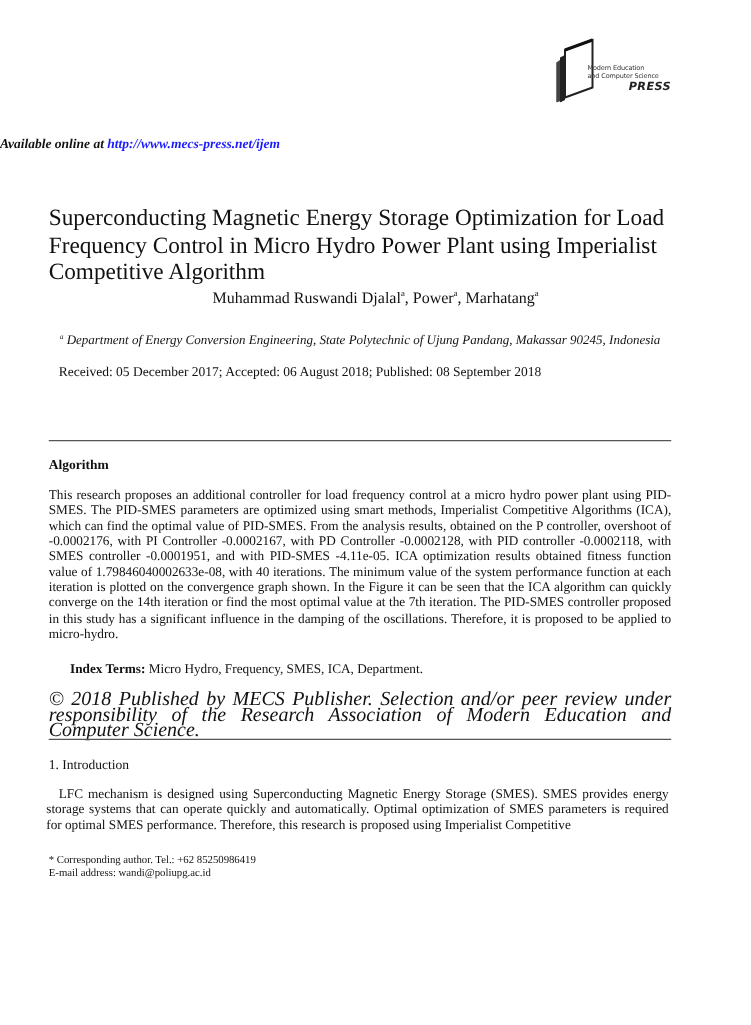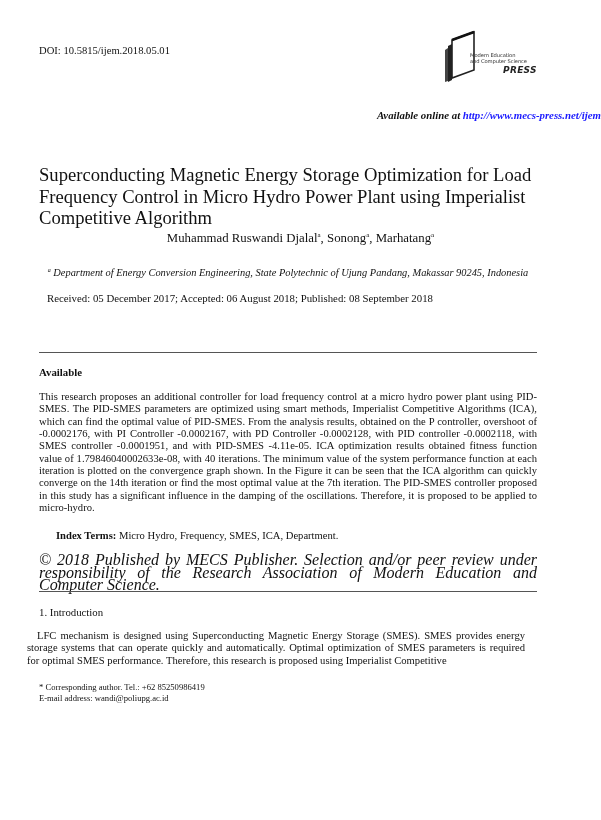--- a/index.html
+++ b/index.html
@@ -8,43 +8,42 @@
       font-family: "Liberation Serif", "DejaVu Serif", serif; color: #111;
     }
     .abs { position: absolute; }
     .journal { left: 39px; top: 45px; font-size: 12.2px; line-height: 13px; }
     .journal .jt { font-weight: bold; font-style: italic; }
     .journal .jn { font-weight: bold; }
     .meta-line { font-size: 10.6px; line-height: 12px; }
     .logo { left: 444px; top: 26px; width: 100px; height: 60px; }
     .logo-text { position: absolute; left: 26px; top: 27px; font-family: "DejaVu Sans", sans-serif; font-size: 5.2px; line-height: 5.5px; color: #333; letter-spacing: -0.1px; }
     .logo-press { position: absolute; left: 31px; top: 39px; font-family: "DejaVu Sans", sans-serif; font-weight: bold; font-style: italic; font-size: 9px; color: #222; letter-spacing: 0.3px; padding-left: 28px; }
-    .available { left: 0; width: 601px; top: 109px; text-align: right; font-size: 10.8px; font-weight: bold; font-style: italic; }
+    .available { left: 0; width: 601px; top: 109px; text-align: left; font-size: 10.8px; font-weight: bold; font-style: italic; }
     .available a { color: #1a1aff; text-decoration: none; }
     .title { left: 39px; width: 498px; top: 164px; font-size: 18.6px; line-height: 21.5px; }
     .authors { left: 0; width: 601px; top: 231px; text-align: center; font-size: 12.8px; }
     .authors sup { font-size: 7px; vertical-align: 5px; }
     .affil { left: 39px; width: 498px; top: 264px; text-align: center; font-size: 10.4px; font-style: italic; line-height: 13px; }
     .affil sup { font-size: 6px; vertical-align: 4px; font-style: italic; }
     .dates { left: 0; width: 480px; top: 292px; text-align: center; font-size: 10.8px; }
     .rule { left: 39px; width: 498px; height: 0; border-top: 1.4px solid #555; }
     .h-abstract { left: 39px; top: 366px; font-size: 10.8px; font-weight: bold; }
     .abstract { left: 39px; width: 498px; top: 391px; font-size: 10.6px; line-height: 12.35px; text-align: justify; }
     .index { left: 39px; top: 530px; font-size: 10.6px; }
     .index b { font-weight: bold; margin-left: 17px; }
     .copyright { left: 39px; width: 498px; top: 554px; font-size: 16px; font-style: italic; line-height: 12.6px; text-align: justify; }
     .h-intro { left: 39px; top: 606px; font-size: 10.8px; font-weight: normal; }
-    .intro { left: 27px; width: 498px; top: 630px; font-size: 10.6px; line-height: 12.4px; text-align: justify; text-indent: 10px; }
+    .intro { left: 37px; width: 498px; top: 630px; font-size: 10.6px; line-height: 12.4px; text-align: justify; text-indent: 10px; }
     .footnote { left: 39px; top: 682px; font-size: 8.6px; line-height: 10.5px; }
   </style>
 </head>
 <body>
 
 <div class="abs journal">
-  <div class="meta-line">DOI: 10.5815/ijem.2018.05.01</div>
 </div>
 
 <div class="abs logo">
   <svg width="40" height="56" viewBox="0 0 40 56" style="position:absolute;left:0;top:0;">
     <path d="M8 14 L30 6 L30 44 L8 52 Z" fill="#fff" stroke="#222" stroke-width="1.6"></path>
     <path d="M4 20 L8 18 L8 54 L4 56 Z" fill="#222"></path>
     <path d="M1 24 L4 22 L4 55 L1 56 Z" fill="#444"></path>
     <path d="M8 14 L30 6" stroke="#111" stroke-width="2.4"></path>
   </svg>
   <div class="logo-text">
@@ -54,32 +53,32 @@
   <div class="logo-press">PRESS</div>
 </div>
 
 <div class="abs available">
   <span>Available online at </span><a>http://www.mecs-press.net/ijem</a>
 </div>
 
 <div class="abs title">Superconducting Magnetic Energy Storage Optimization for Load Frequency Control in Micro Hydro Power Plant using Imperialist Competitive Algorithm</div>
 
 <div class="abs authors">
-  <span>Muhammad Ruswandi Djalal</span><sup>a</sup><span>, </span><span>Sonong</span><sup>a</sup><span>, </span><span>Marhatang</span><sup>a</sup>
+  <span>Muhammad Ruswandi Djalal</span><sup>a</sup><span>, </span><span>Power</span><sup>a</sup><span>, </span><span>Marhatang</span><sup>a</sup>
 </div>
 
 <div class="abs affil">
   <sup>a</sup><span> Department of Energy Conversion Engineering, State Polytechnic of Ujung Pandang, Makassar 90245, Indonesia</span>
 </div>
 
 <div class="abs dates">Received: 05 December 2017; Accepted: 06 August 2018; Published: 08 September 2018</div>
 
 <div class="abs rule" style="top:352px;"></div>
 
-<div class="abs h-abstract">Available</div>
+<div class="abs h-abstract">Algorithm</div>
 <div class="abs abstract">This research proposes an additional controller for load frequency control at a micro hydro power plant using PID-SMES. The PID-SMES parameters are optimized using smart methods, Imperialist Competitive Algorithms (ICA), which can find the optimal value of PID-SMES. From the analysis results, obtained on the P controller, overshoot of -0.0002176, with PI Controller -0.0002167, with PD Controller -0.0002128, with PID controller -0.0002118, with SMES controller -0.0001951, and with PID-SMES -4.11e-05. ICA optimization results obtained fitness function value of 1.79846040002633e-08, with 40 iterations. The minimum value of the system performance function at each iteration is plotted on the convergence graph shown. In the Figure it can be seen that the ICA algorithm can quickly converge on the 14th iteration or find the most optimal value at the 7th iteration. The PID-SMES controller proposed in this study has a significant influence in the damping of the oscillations. Therefore, it is proposed to be applied to micro-hydro.</div>
 
 <div class="abs index">
   <b>Index Terms:</b><span> Micro Hydro, Frequency, SMES, ICA, Department.</span>
 </div>
 
 <div class="abs copyright">© 2018 Published by MECS Publisher. Selection and/or peer review under responsibility of the Research Association of Modern Education and Computer Science.</div>
 
 <div class="abs rule" style="top:591px;"></div>
 

